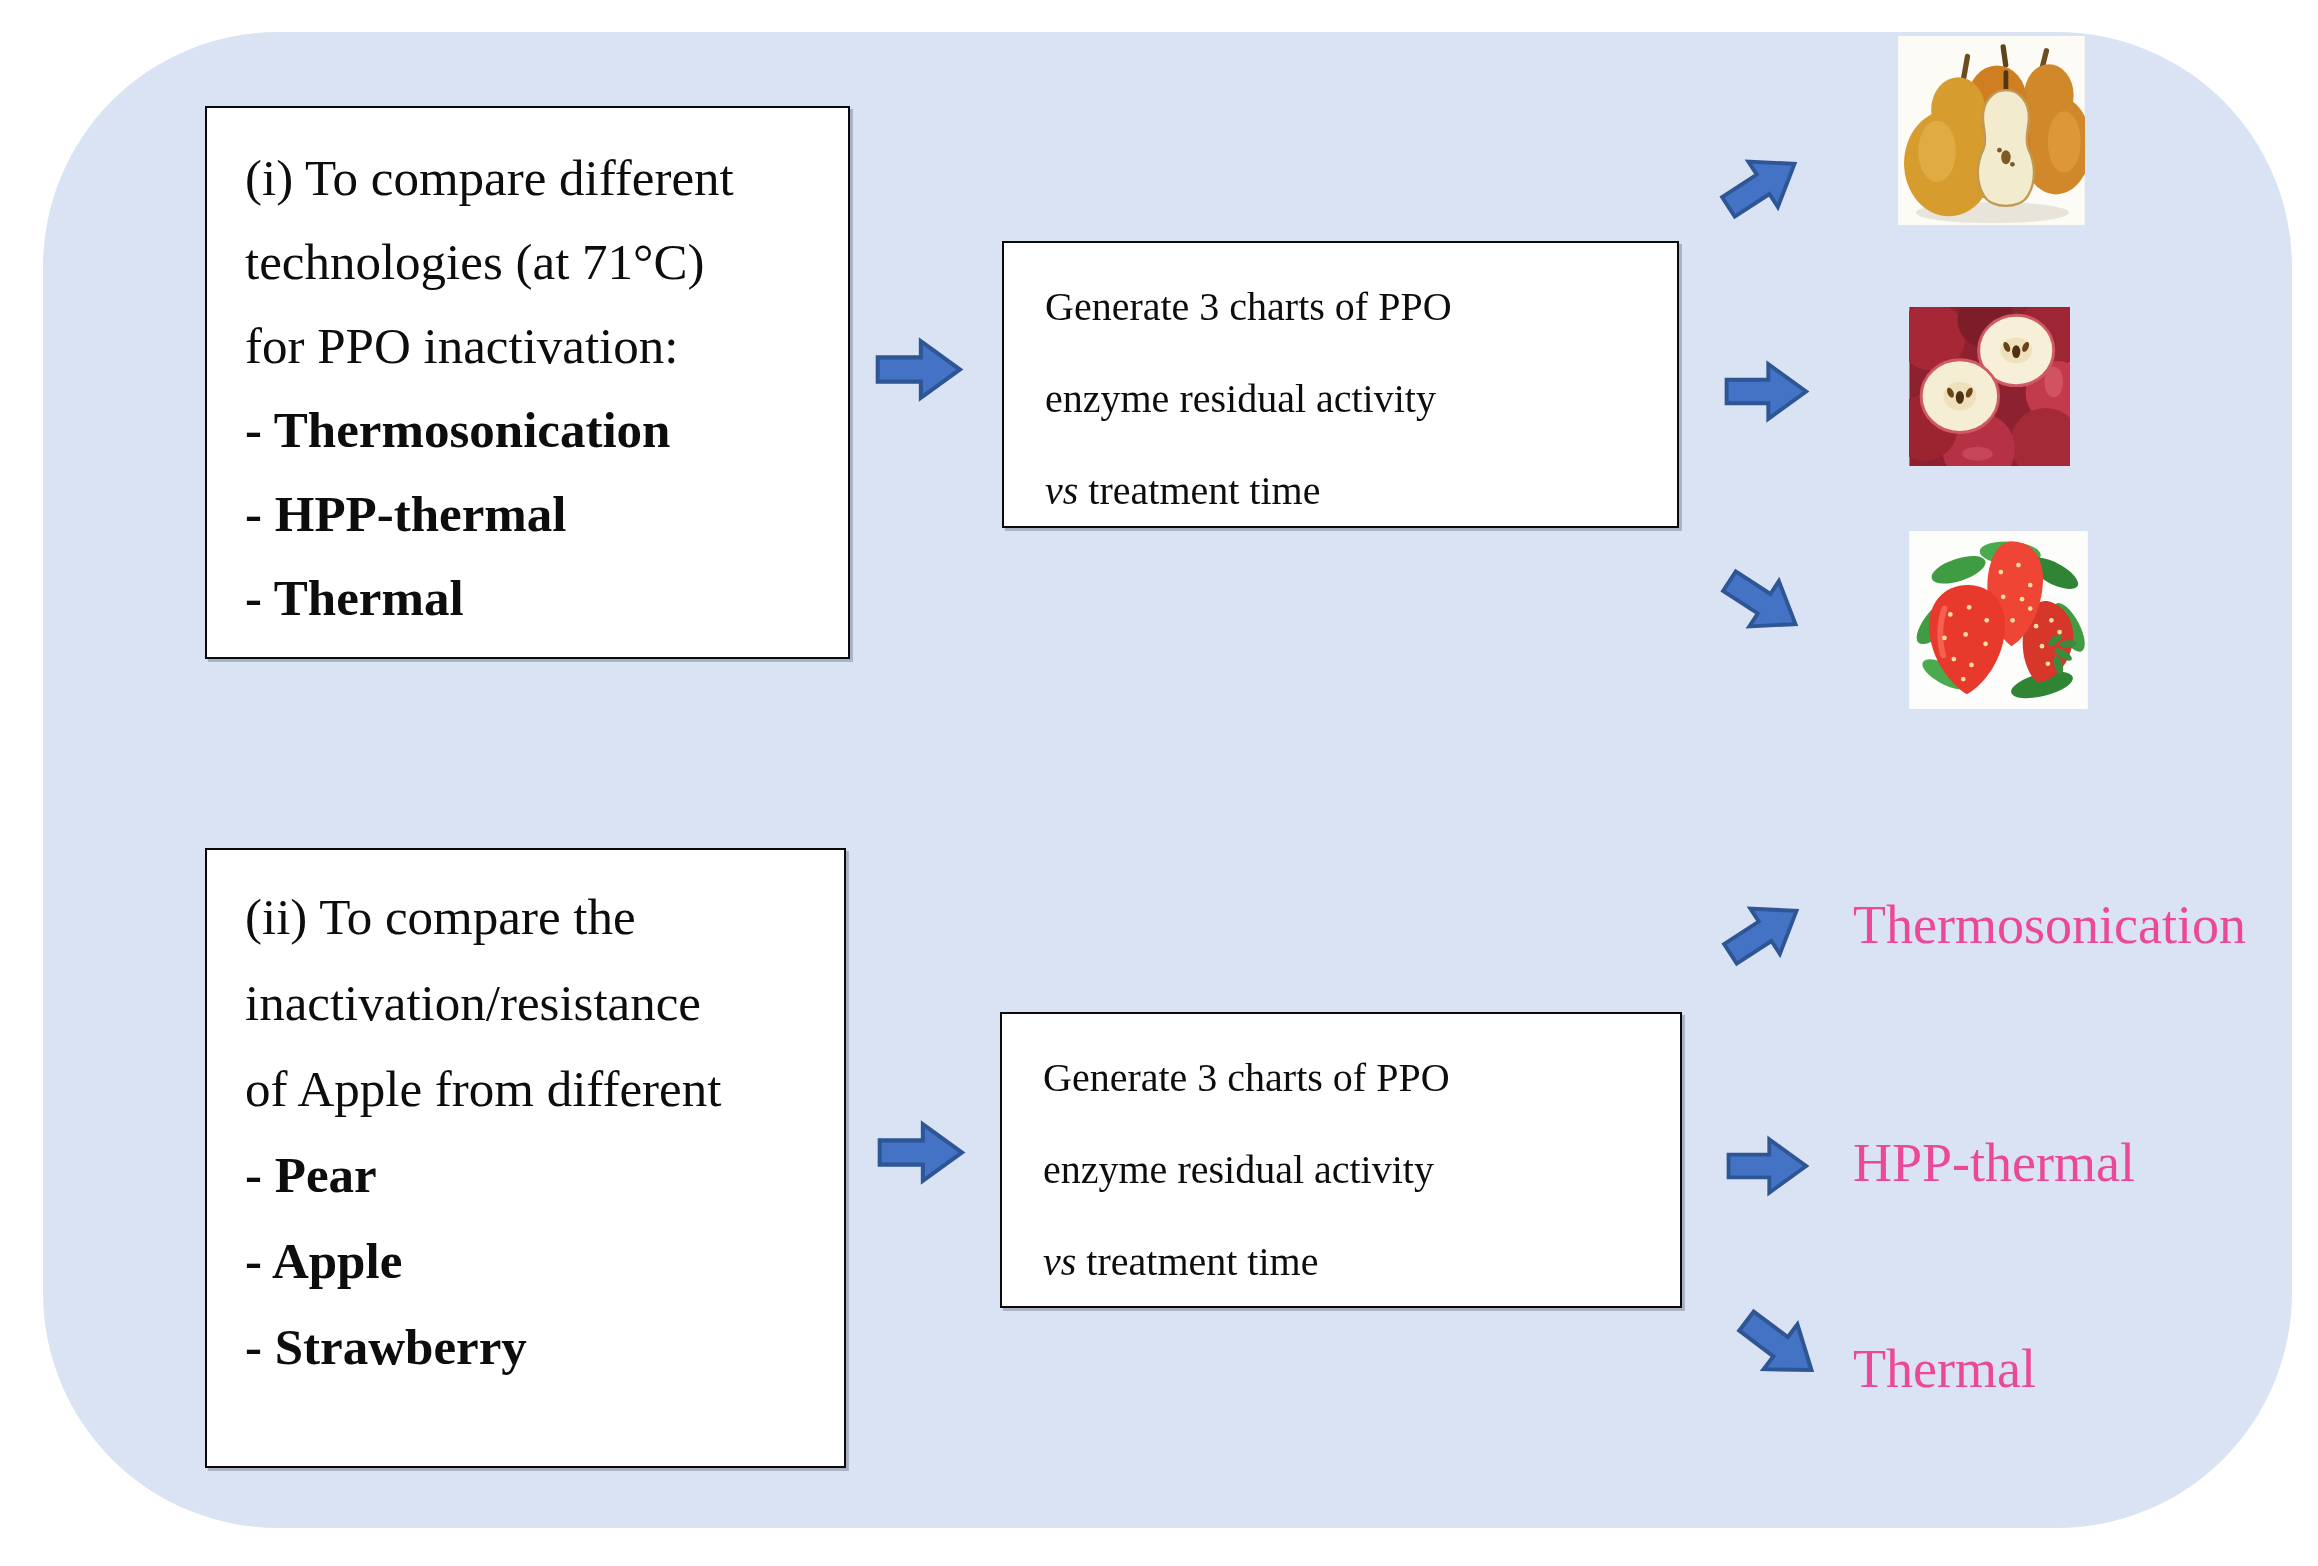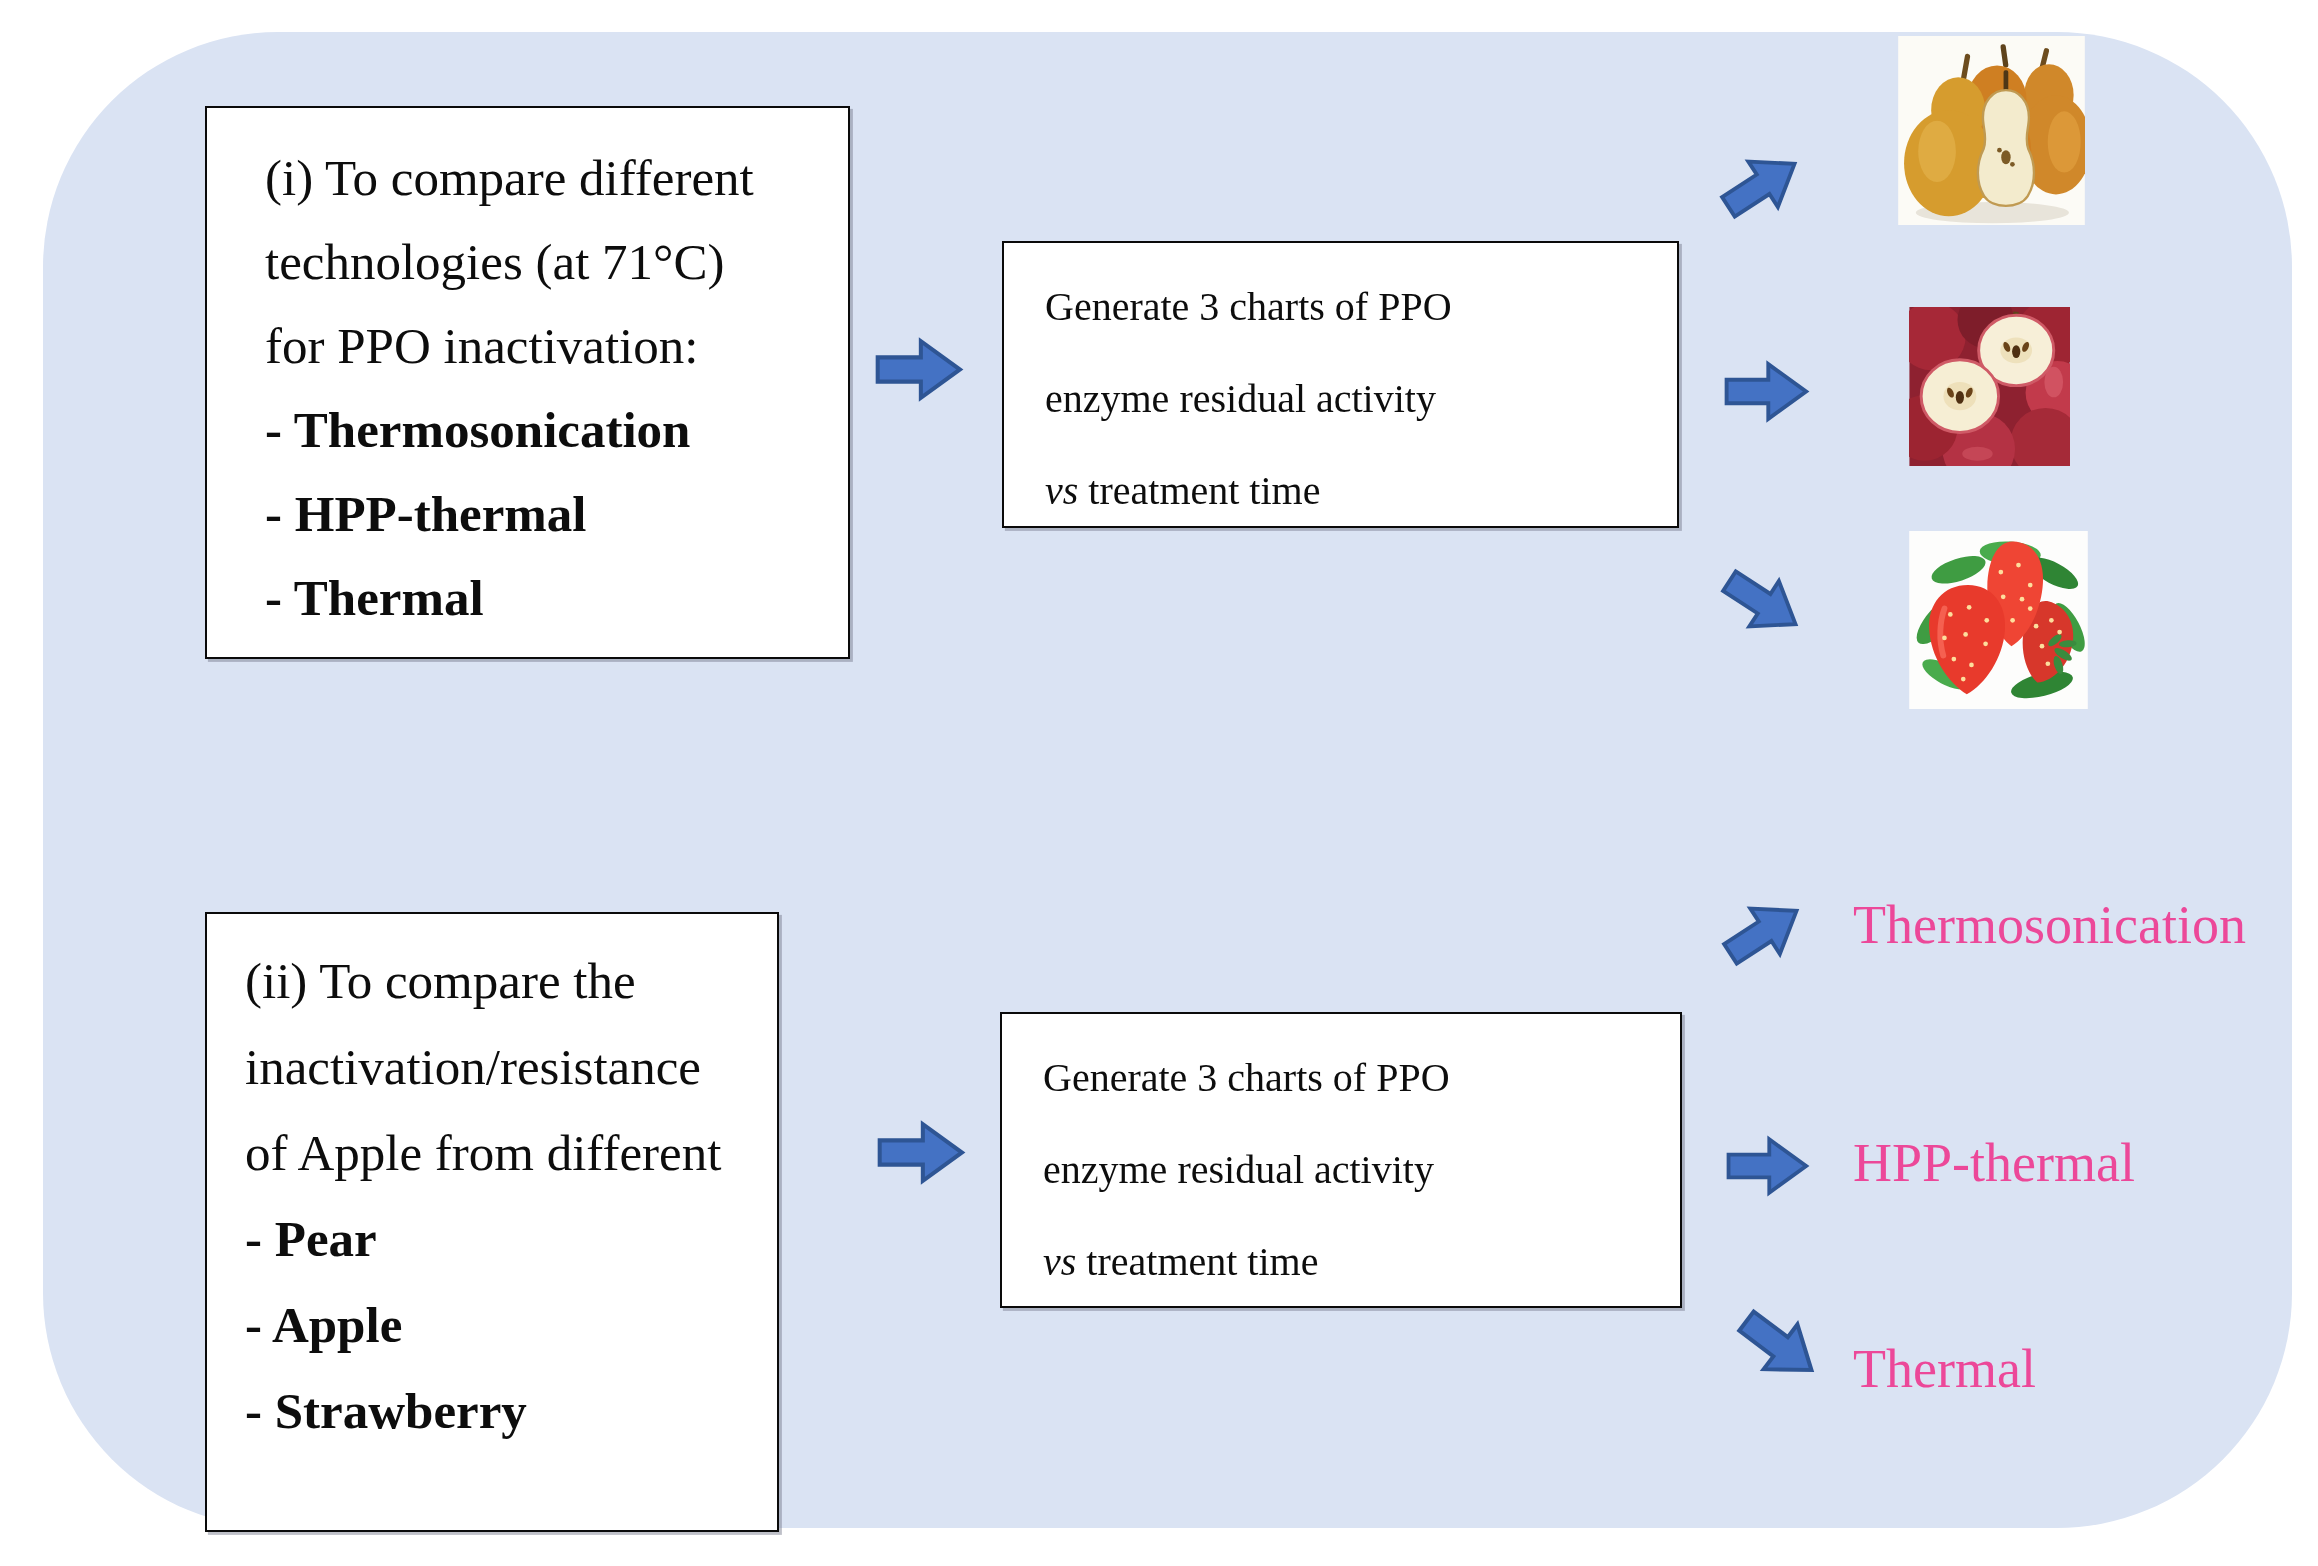--- a/index.html
+++ b/index.html
@@ -18,22 +18,22 @@
     position:absolute;left:43px;top:32px;width:2249px;height:1496px;
     background:var(--panel);border-radius:235px;
   }
   .box{
     position:absolute;background:#ffffff;border:2.4px solid #0a0a0a;
     box-sizing:border-box;box-shadow:2.9px 2.9px 0 rgba(110,116,132,0.45);
   }
   .obj-box{font-size:51px;}
   .proc-box{font-size:40px;font-family:Liberation Serif, serif;}
   #box-i{left:205px;top:106px;width:645px;height:553px;padding:28px 11.8px 0 38px;}
-  #box-i .tl{line-height:84px;margin-left:20px;}
-  #box-ii{left:205px;top:912px;width:574px;height:620px;padding:23.5px 11.8px 0 38px;}
+  #box-i .tl{line-height:84px;}
+  #box-ii{left:205px;top:848px;width:641px;height:620px;padding:23.5px 11.8px 0 38px;}
   #box-ii .tl{line-height:86px;}
   #box-p1{left:1002px;top:241px;width:677px;height:287px;padding:17.7px 11.8px 0 41px;}
   #box-p2{left:1000px;top:1012px;width:682px;height:296px;padding:17.7px 11.8px 0 41px;}
   .proc-box .tl{line-height:92px;}
   .tl{white-space:nowrap;}
   .bold{font-weight:bold;}
   .it{font-style:italic;}
   .block-arrow{position:absolute;overflow:visible;}
   .photo{position:absolute;display:block;}
   .out-label{

